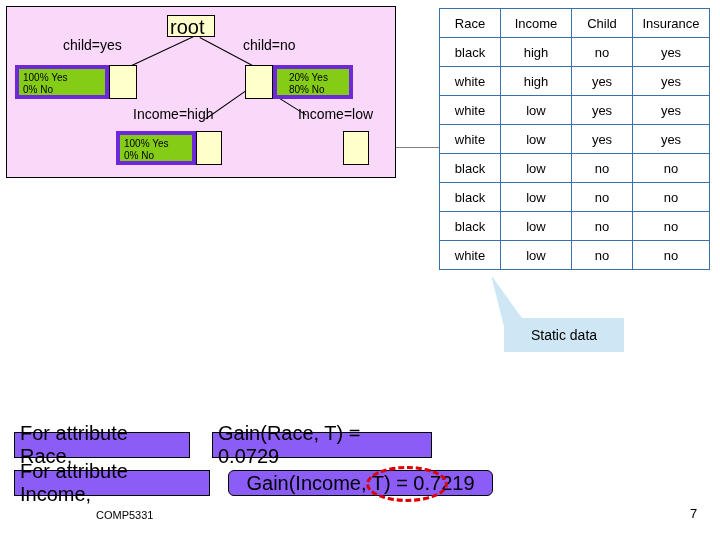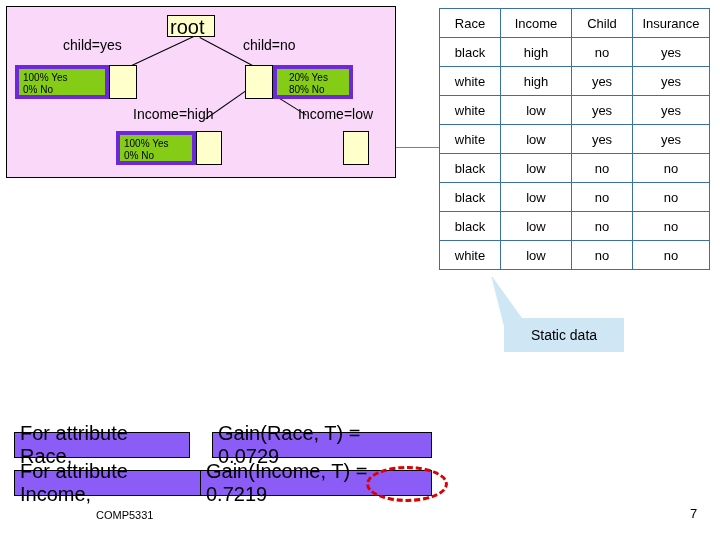--- a/index.html
+++ b/index.html
@@ -113,21 +113,21 @@
     background: #8b5cf6;
     font-size: 20px;
     color: #000000;
     display: flex;
     align-items: center;
     padding: 0 5px;
   }
   #stmt-race-attr  { left: 14px;  top: 432px; width: 176px; height: 26px; }
   #stmt-race-gain  { left: 212px; top: 432px; width: 220px; height: 26px; justify-content: center; }
   #stmt-inc-attr   { left: 14px;  top: 470px; width: 196px; height: 26px; }
-  #stmt-inc-gain   { left: 200px; top: 470px; width: 232px; height: 26px; justify-content: center; }
+  #stmt-inc-gain   { left: 228px; top: 470px; width: 265px; height: 26px; justify-content: center; border-radius: 6px; }
 
   #gain-circle {
     left: 366px;
     top: 466px;
     width: 82px;
     height: 36px;
     border: 3px dashed #dd0000;
     border-radius: 50%;
     box-sizing: border-box;
     pointer-events: none;

